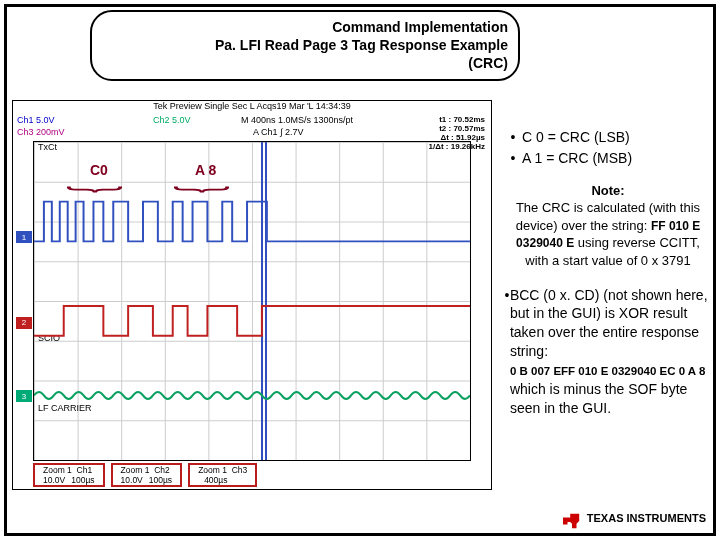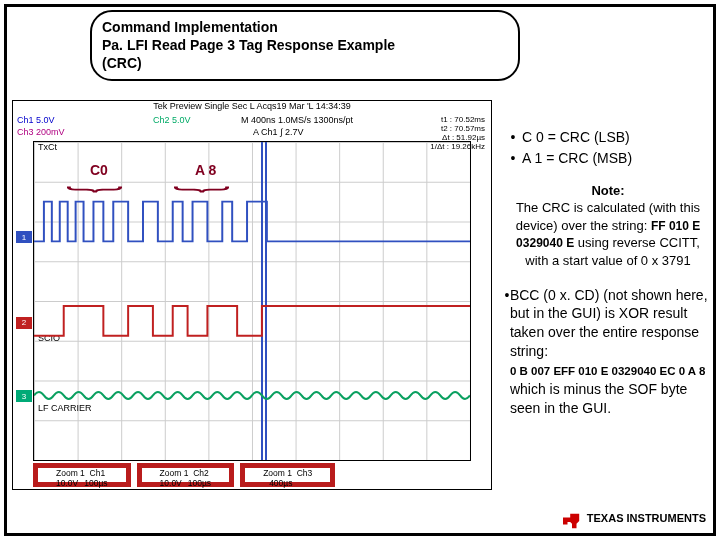--- a/index.html
+++ b/index.html
@@ -17,21 +17,21 @@
     border: 3px solid #000;
   }
   .title-bubble {
     position: absolute;
     left: 90px; top: 10px;
     width: 430px;
     border: 2px solid #000;
     border-radius: 22px;
     padding: 6px 10px;
     background: #fff;
-    text-align: left;
+    text-align: right;
     font-weight: bold;
     font-size: 14px;
     line-height: 1.3;
   }
   .scope {
     position: absolute;
     left: 12px; top: 100px;
     width: 480px; height: 390px;
     border: 1px solid #000;
     background: #fff;
@@ -46,21 +46,21 @@
   }
   .scope-ch {
     position:absolute; left:4px; top:14px;
     font-size:9px; color:#00c;
   }
   .scope-ch3 { position:absolute; left:4px; top:26px; font-size:9px; color:#b00080; }
   .scope-ch2 { position:absolute; left:140px; top:14px; font-size:9px; color:#0a6; }
   .scope-m   { position:absolute; left:228px; top:14px; font-size:9px; }
   .scope-a   { position:absolute; left:240px; top:26px; font-size:9px; }
   .scope-rt  { position:absolute; right:6px; top:14px; font-size:8px; text-align:right; }
-  .scope-rt div { white-space:nowrap; }
+  .scope-rt div { white-space:nowrap;font-weight:bold; }
   .plot {
     position:absolute;
     left:20px; right:20px; top:40px; bottom:28px;
     border:1px solid #000;
     background:
       linear-gradient(to right, #ccc 1px, transparent 1px) 0 0/10% 100%,
       linear-gradient(to bottom, #ccc 1px, transparent 1px) 0 0/100% 12.5%;
   }
   .cursor-pair {
     position:absolute; top:0; bottom:0;
@@ -76,21 +76,21 @@
   .mark2 { position:absolute; left:-18px; top:55%; width:16px; height:12px; background:#c02020; color:#fff; font-size:8px; display:flex; align-items:center; justify-content:center;}
   .mark2::after { content:""; position:absolute; right:-6px; top:0; border:6px solid transparent; border-left-color:#c02020;}
   .mark3 { position:absolute; left:-18px; top:78%; width:16px; height:12px; background:#0a7; color:#fff; font-size:8px; display:flex; align-items:center; justify-content:center;}
   .mark3::after { content:""; position:absolute; right:-6px; top:0; border:6px solid transparent; border-left-color:#0a7;}
   svg.trace { position:absolute; left:0; top:0; width:100%; height:100%; }
   .scope-bottom {
     position:absolute; left:20px; right:20px; bottom:2px; height:24px;
     display:flex; gap:6px;
     font-size:8.5px;
   }
-  .zoom-box { border:5px solid #b91c1c; padding:1px 18px; line-height:1.15; }
+  .zoom-box { border:2px solid #b91c1c; padding:1px 8px; line-height:1.15; }
   .zoom-box .zb-line2 span:last-child { margin-left:6px; }
   .scope-label {
     position:absolute;
     font-weight:bold; font-size:14px;
     color:#800020;
     text-align:center;
   }
   .scope-label.c0 { left:90px; top:162px; }
   .scope-label.a8 { left:195px; top:162px; }
   .brace { position:absolute; font-size:20px; color:#800020; transform:scaleX(3) rotate(90deg); }

